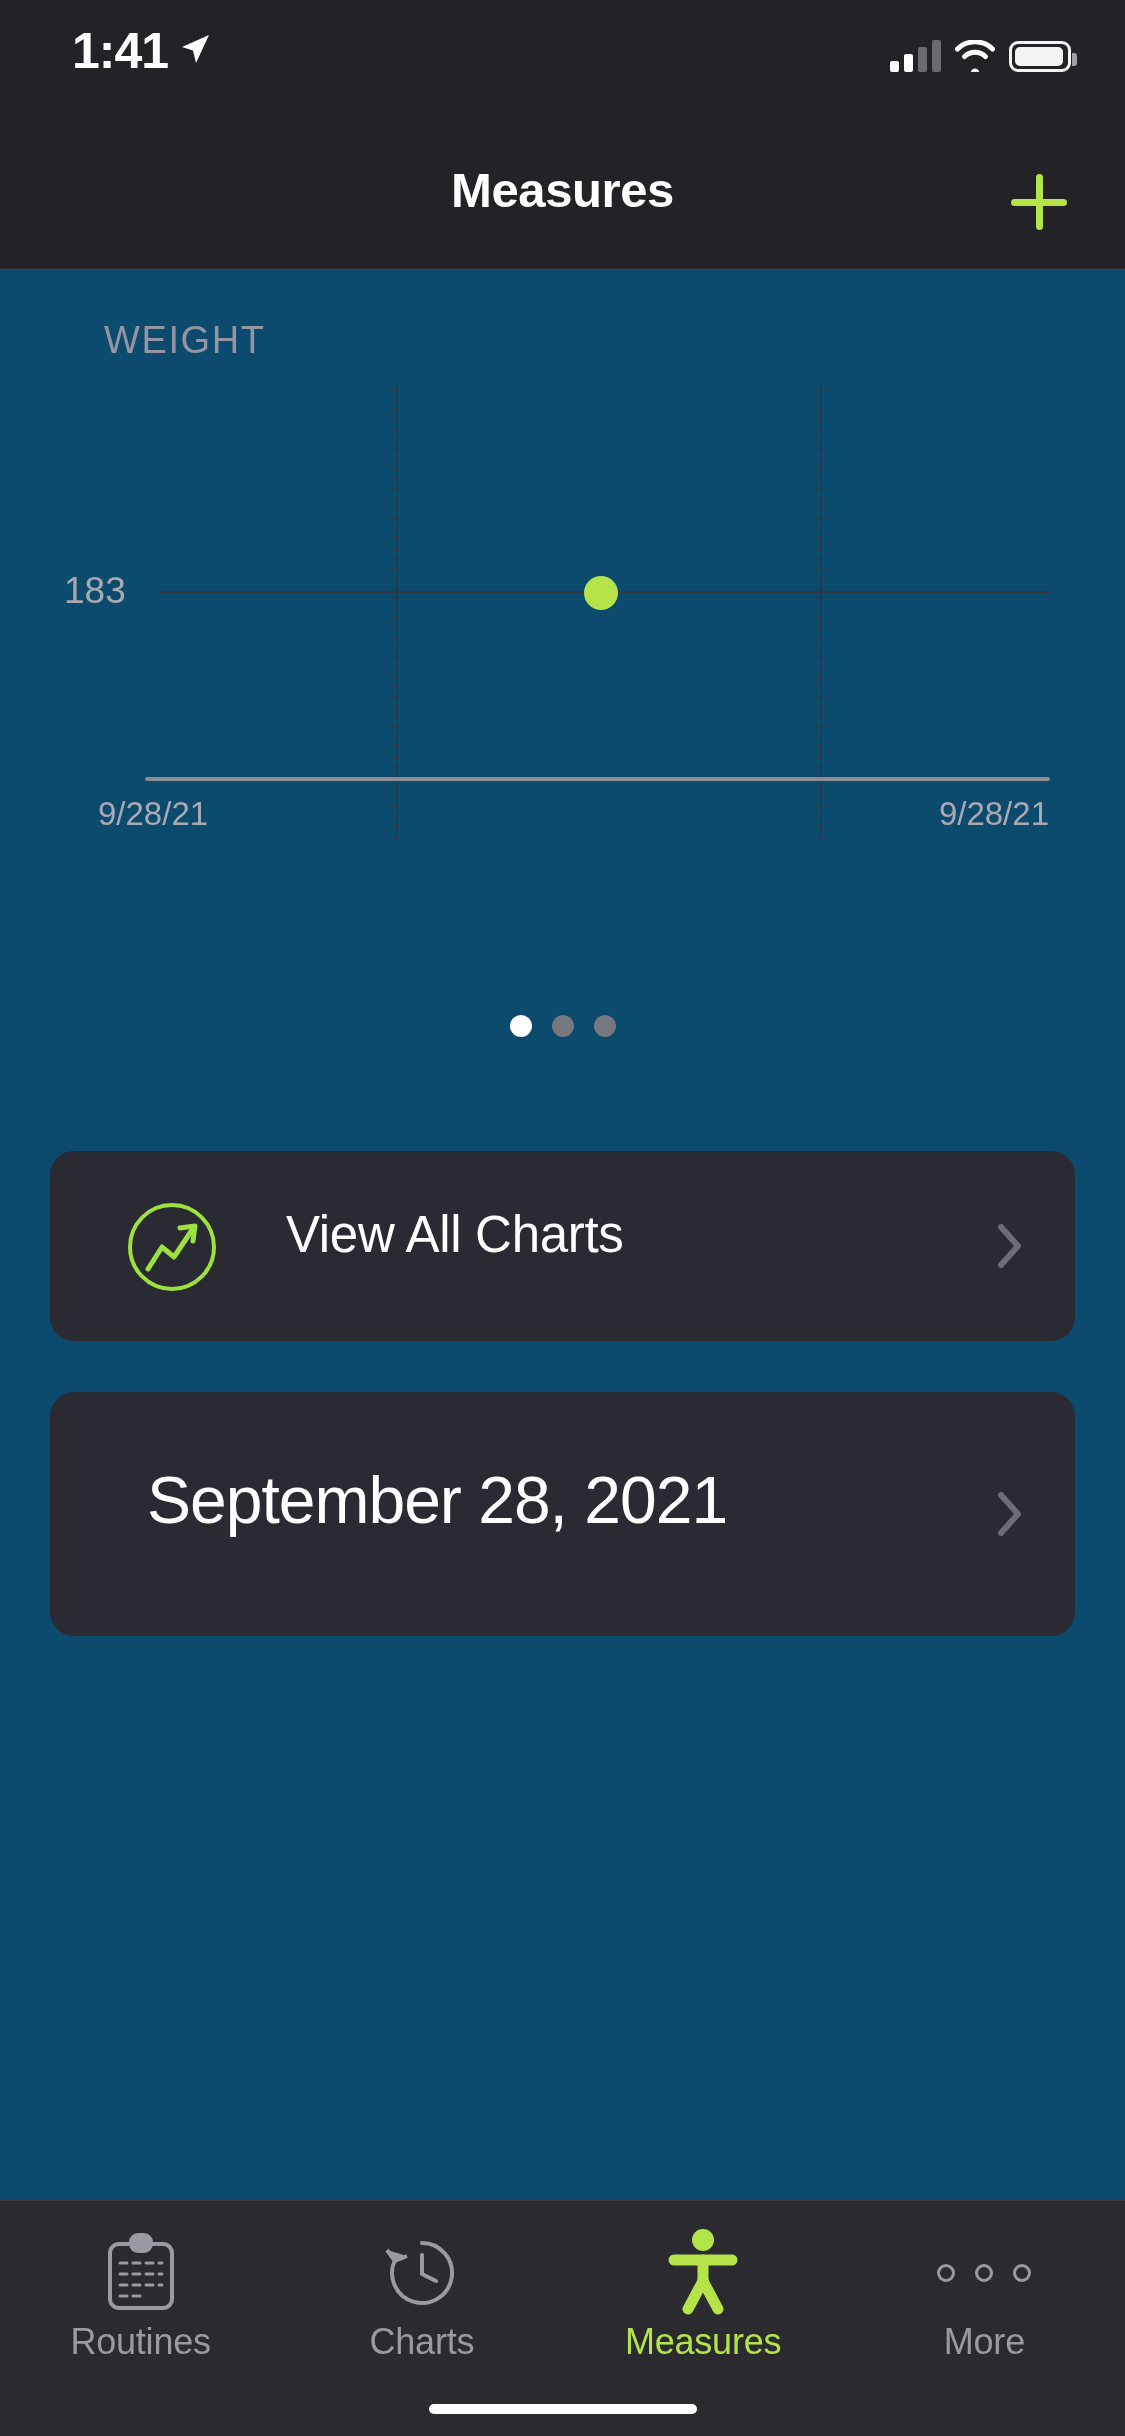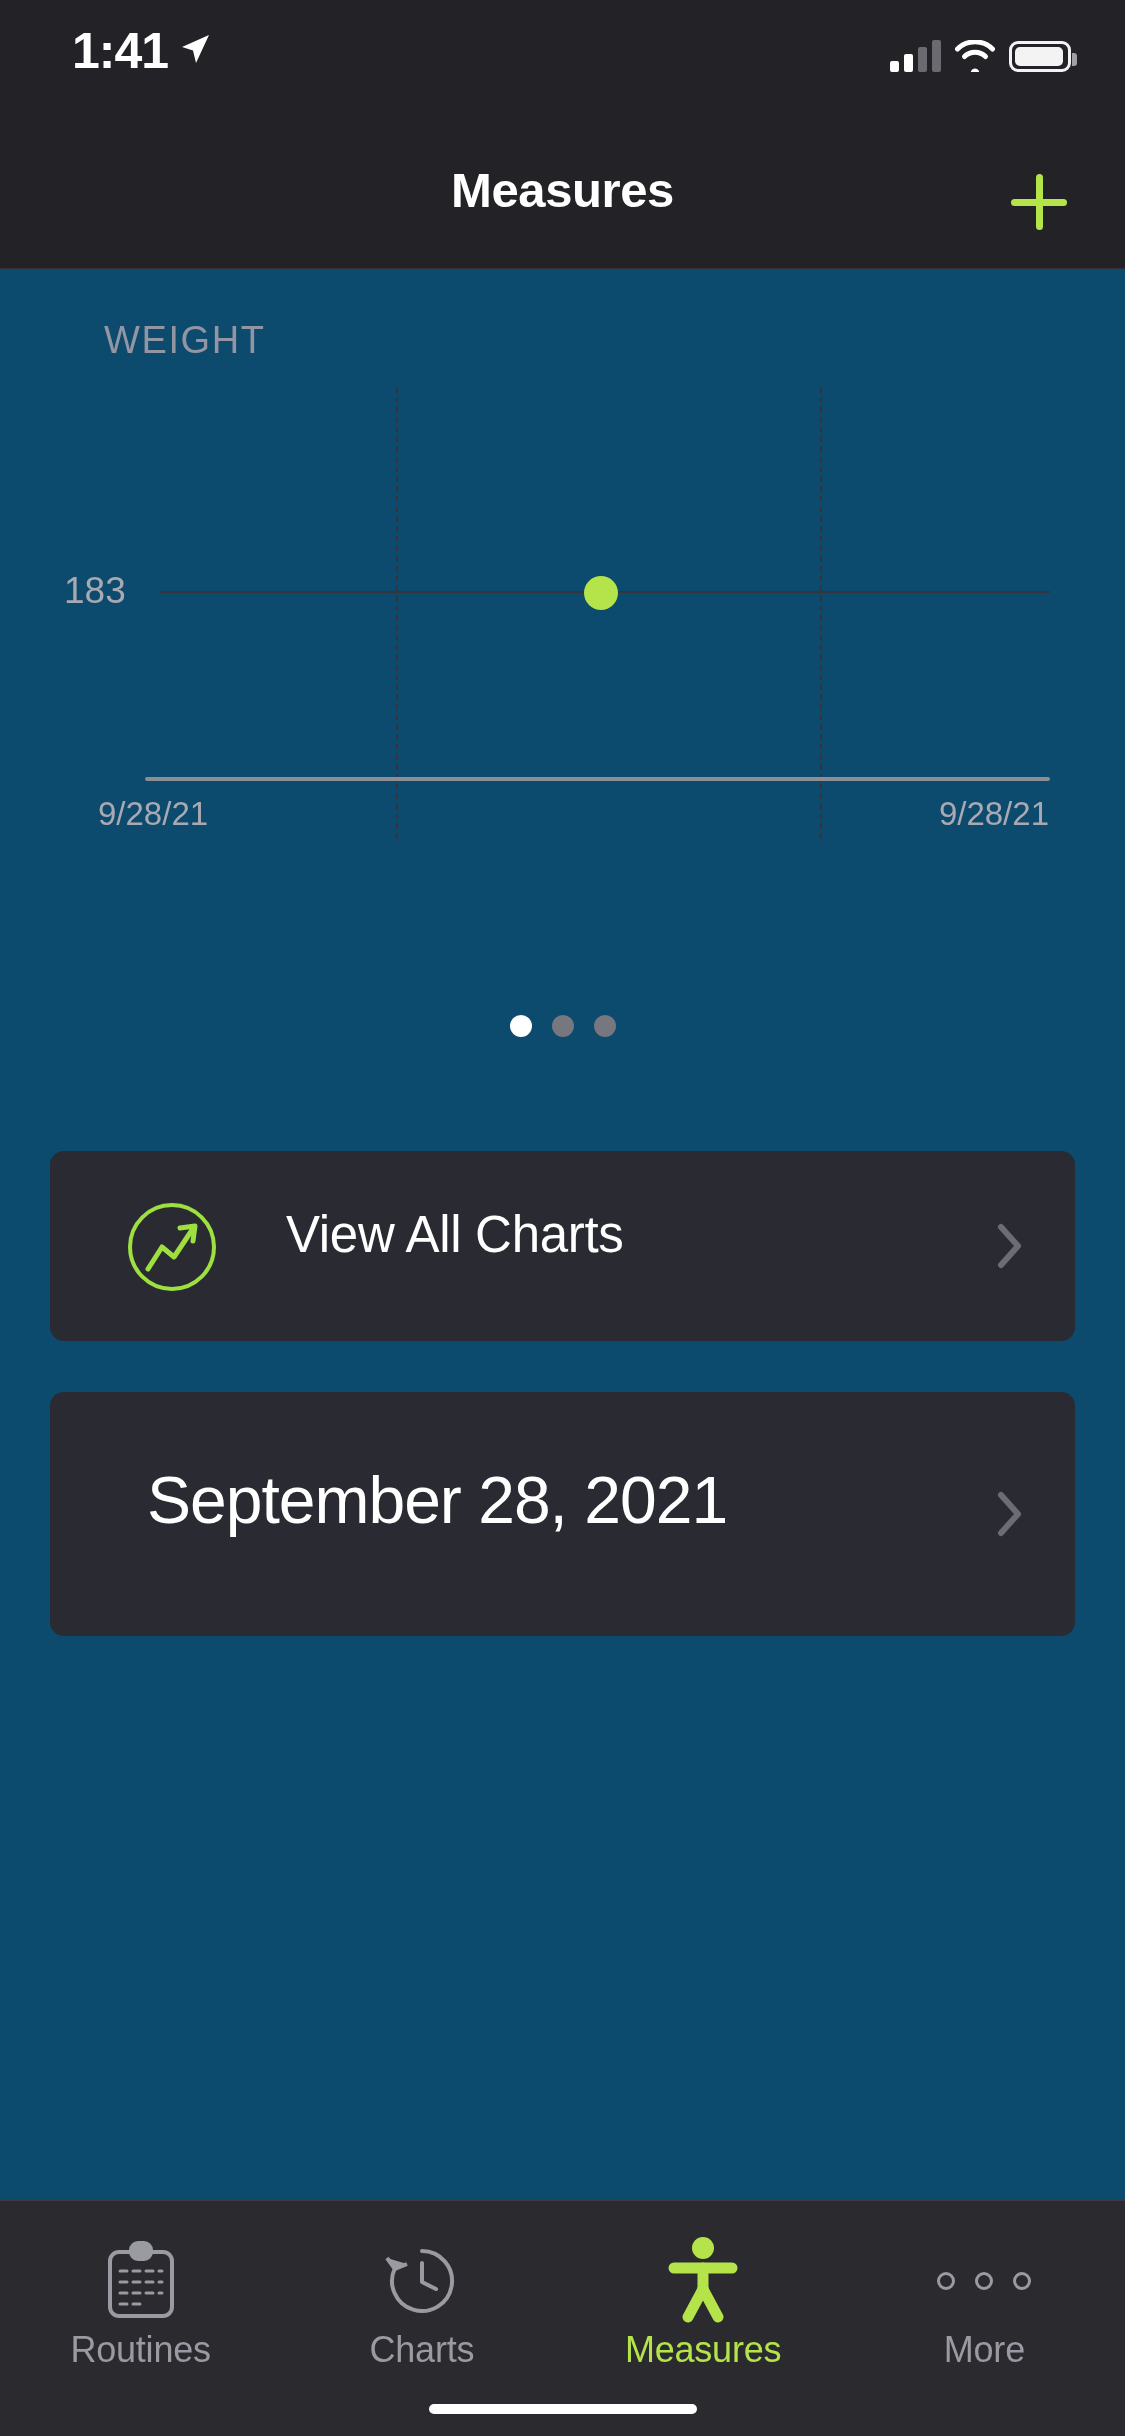--- a/index.html
+++ b/index.html
@@ -96,21 +96,21 @@
   .page-dots{
     position:absolute; top:1015px; left:0; width:1125px;
     display:flex; justify-content:center; gap:20px;
   }
   .page-dots span{ width:22px; height:22px; border-radius:50%; background:#77777f; }
   .page-dots span.active{ background:#ffffff; }
 
   
   .card{
     position:absolute; left:50px; width:1025px;
-    background:#2a2a32; border-radius:14px; cursor:pointer;
+    background:#2a2a32; border-radius:24px; cursor:pointer;
   }
   .card.charts{ top:1151px; height:190px; }
   .card.date{ top:1392px; height:244px; }
 
   .card-icon-circle{
     position:absolute; left:78px; top:52px; width:88px; height:88px;
     border:4px solid #9ee03f; border-radius:50%;
   }
   .card-label-charts{
     position:absolute; left:236px; top:54px;
@@ -127,21 +127,21 @@
   .chev.c2{ top:99px; }
   .chev svg{ display:block; }
 
   
   .tabbar{
     position:absolute; left:0; bottom:0; width:1125px; height:236px;
     background:#2a2a2f; border-top:1px solid #3a3a40;
     display:flex; align-items:flex-start;
   }
   .tab{
-    flex:1; height:170px; padding-top:38px;
+    flex:1; height:170px; padding-top:30px;
     display:flex; flex-direction:column; align-items:center; justify-content:flex-start;
     cursor:pointer;
   }
   .tab .ticon{ height:84px; display:flex; align-items:center; justify-content:center; }
   .tab .tlabel{ margin-top:6px; font-size:36px; color:#9a9aa2; letter-spacing:-.2px; }
   .tab.active .tlabel{ color:#b4e44a; }
   .home-indicator{
     position:absolute; bottom:22px; left:50%; transform:translateX(-50%);
     width:268px; height:10px; background:#ffffff; border-radius:5px;
   }

